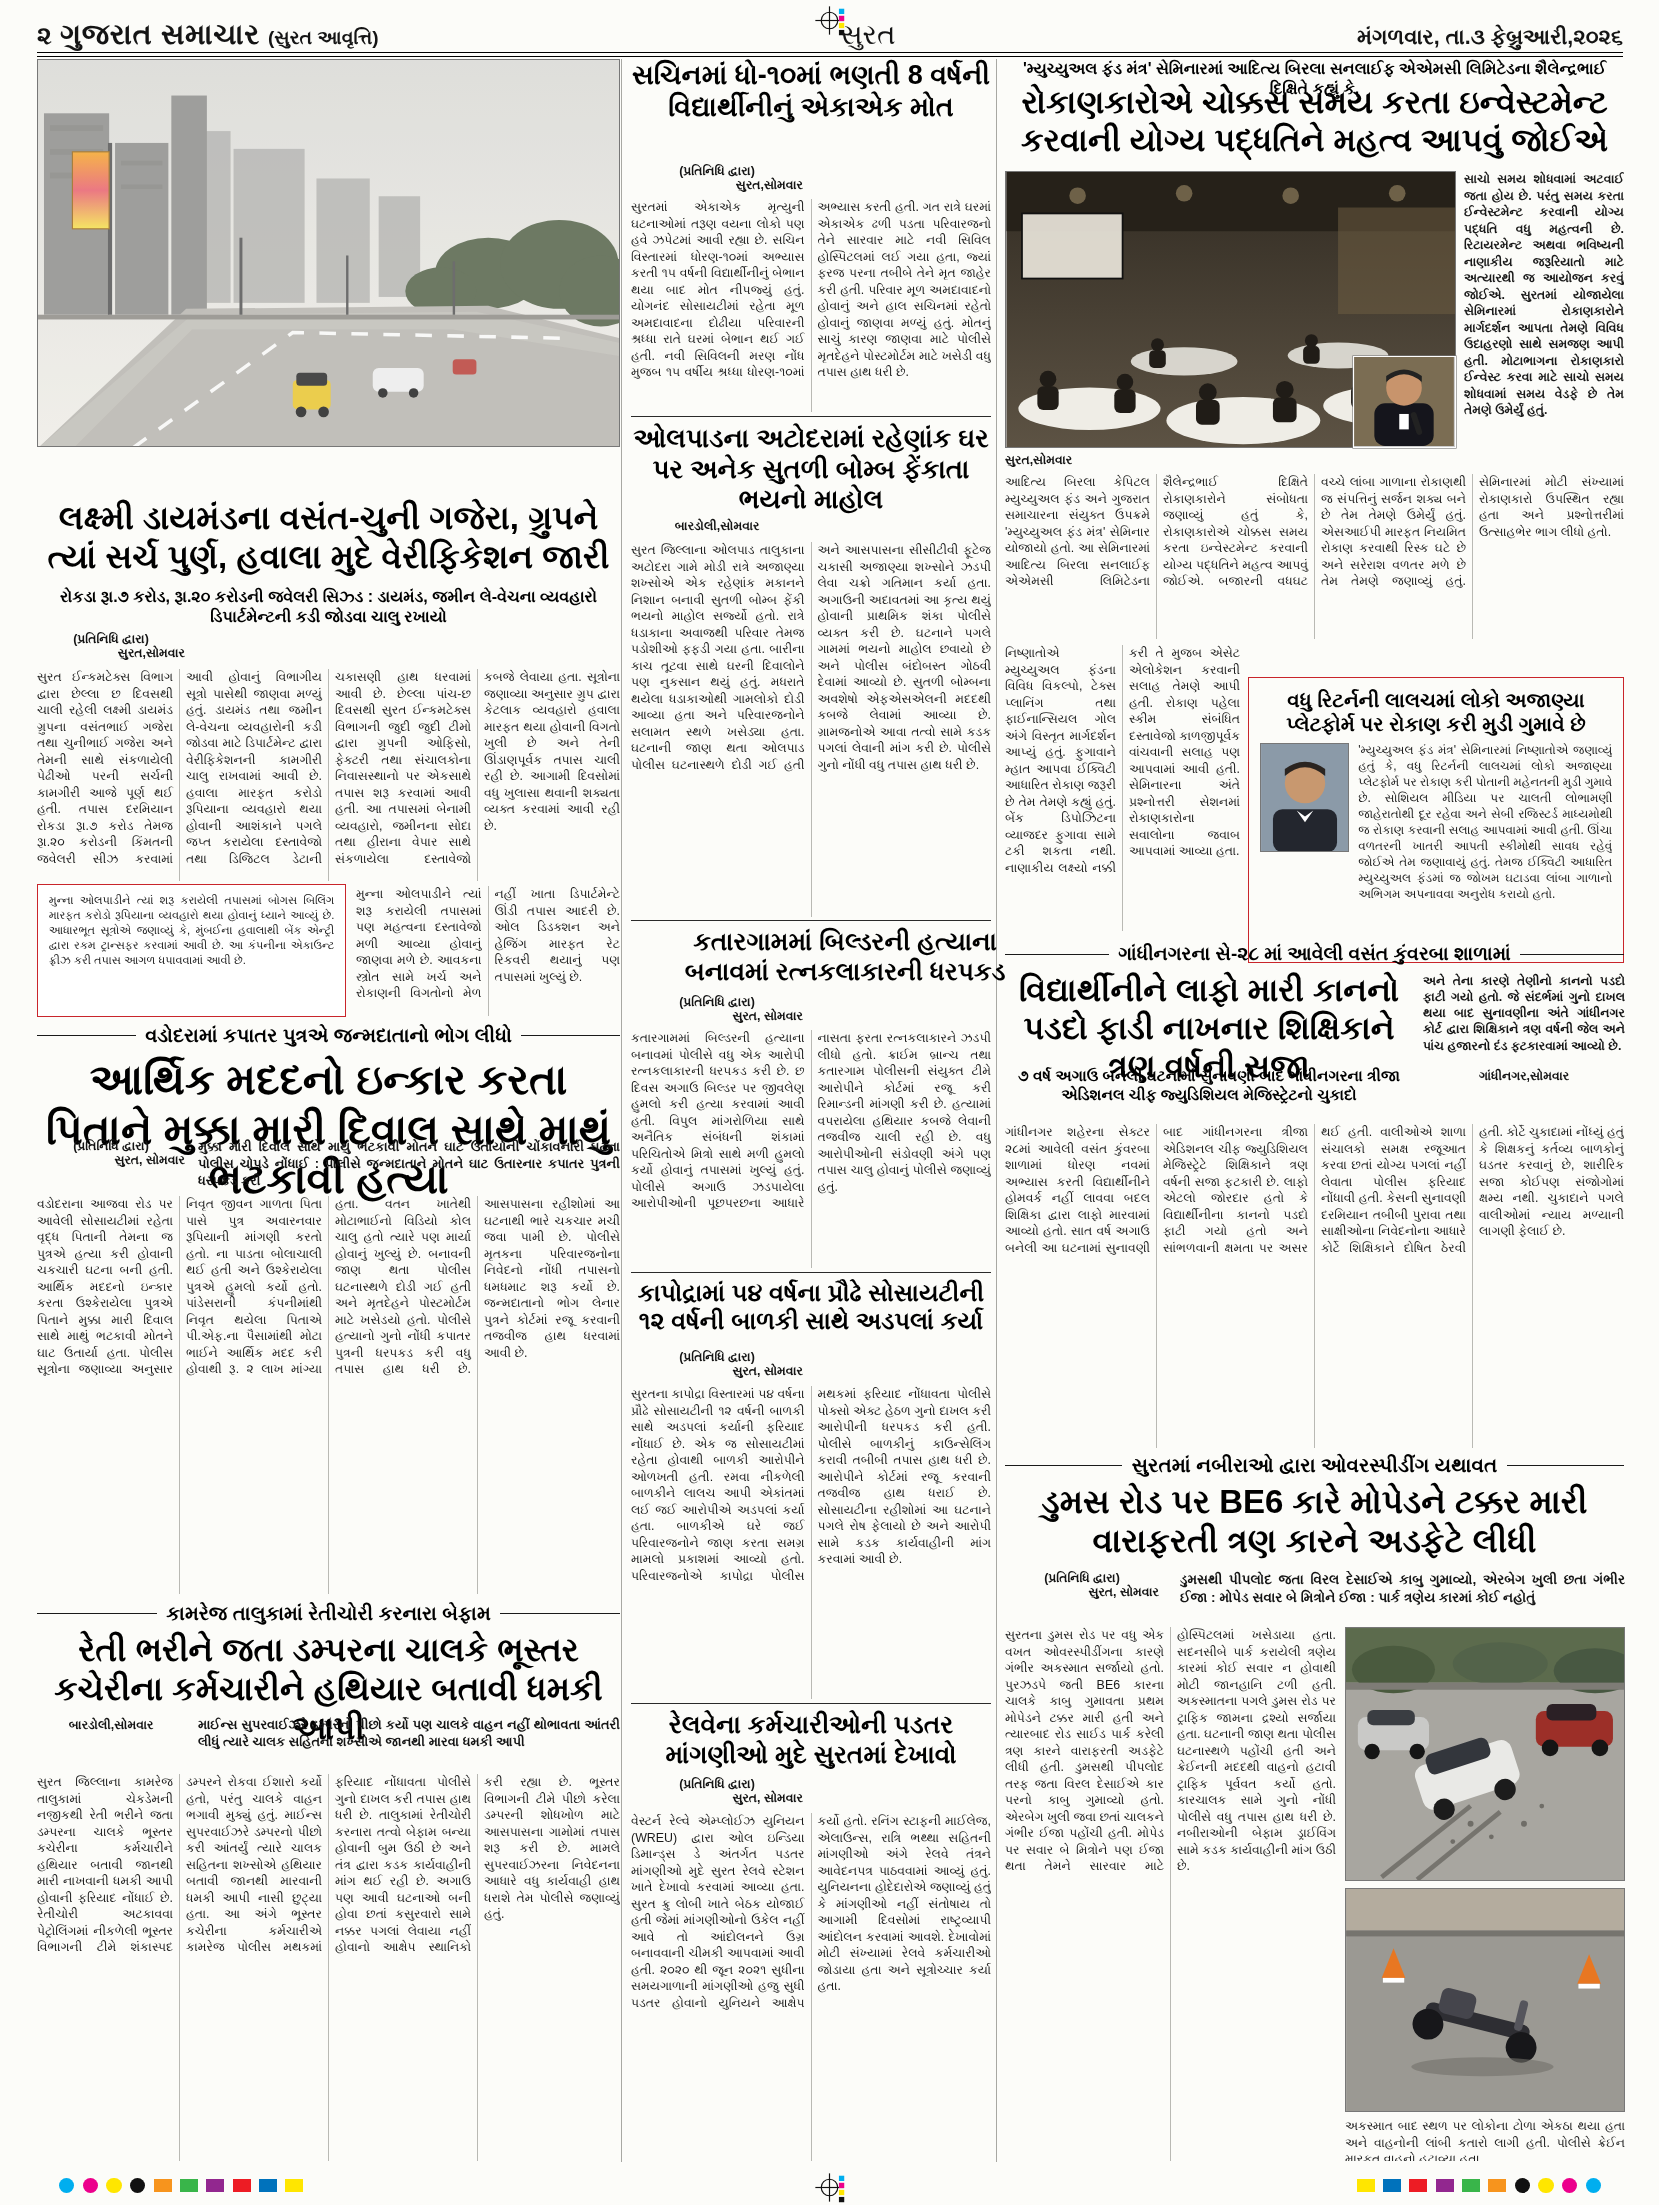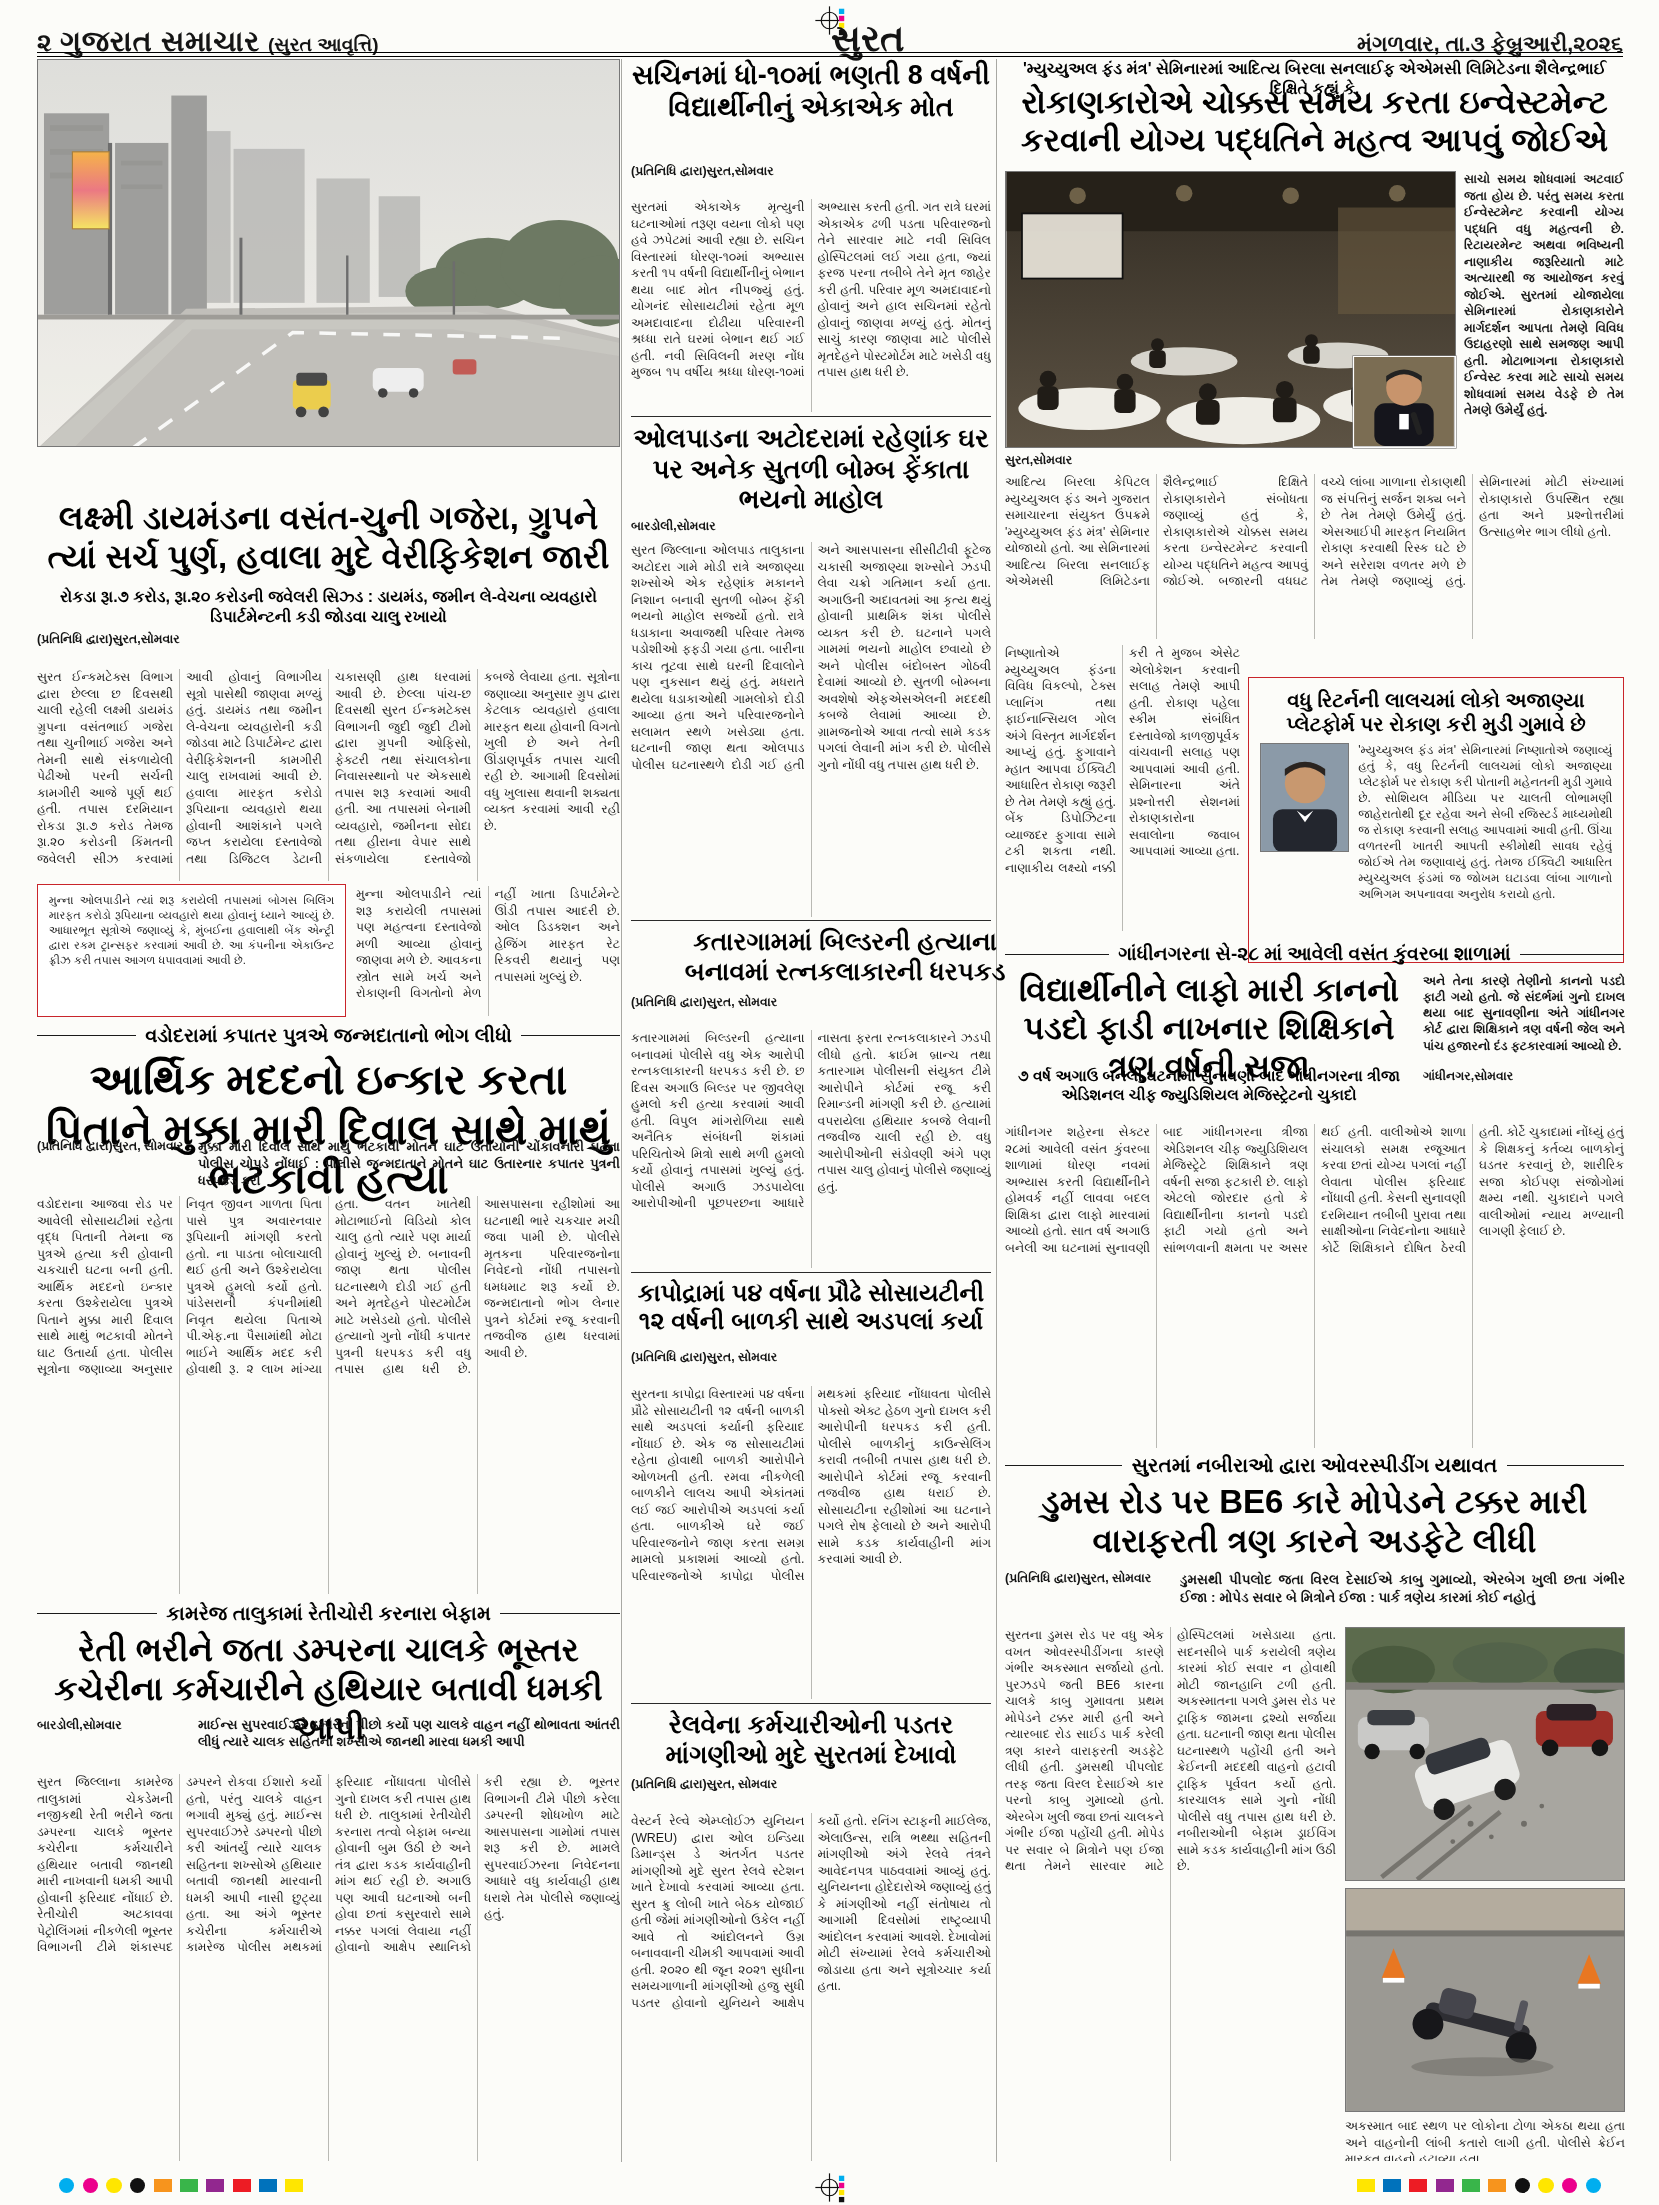--- a/index.html
+++ b/index.html
@@ -7,21 +7,21 @@
   .page {
     position:relative; width:1660px; height:2205px; margin:0 auto;
     background:#fcfcf9; color:#141414; overflow:hidden;
     font-family:"Liberation Sans","DejaVu Sans",sans-serif;
   }
   .abs { position:absolute; }
   .hl { font-weight:bold; color:#000; text-align:center; line-height:1.18; }
   .body-text { font-size:12.4px; line-height:1.33; text-align:justify; overflow:hidden; color:#1a1a1a; }
   .cols-2 { column-count:2; column-gap:13px; column-rule:0.6px solid #b9b9b4; }
   .cols-4 { column-count:4; column-gap:13px; column-rule:0.6px solid #b9b9b4; }
-  .byline { font-weight:bold; font-size:12.4px; display:flex; flex-direction:row; }
+  .byline { font-weight:bold; font-size:12.4px; display:flex; flex-direction:column; }
   .byline .credit { text-align:center; }
   .byline .place { text-align:right; }
   .kicker { display:flex; align-items:center; gap:9.5px; font-weight:bold; text-align:center; color:#000; }
   .kicker::before, .kicker::after { content:""; flex:1; border-top:1.8px solid #1a1a1a; }
   .subhead { font-weight:bold; text-align:center; line-height:1.25; color:#000; }
   .lead-bold { font-weight:bold; font-size:13px; line-height:1.3; text-align:justify; overflow:hidden; }
   .art-rule { border-top:1.2px solid #2a2a2a; }
   .vsep { width:1.2px; background:#a8a8a3; }
   .masthead-rule { height:4.7px; border-top:1.8px solid #000; border-bottom:0.6px solid #000; }
   .red-box { border:1.8px solid #c9252b; padding:8.3px 10.7px; overflow:hidden; background:#fff; }
@@ -48,21 +48,21 @@
     <rect x="44" y="32" width="9" height="9" fill="#ffe600"></rect>
     <rect x="44" y="44" width="9" height="9" fill="#111"></rect>
   </svg>
 
   <div class="abs" style="left:37px;top:18px;width:1586px;height:33px;display:flex;align-items:baseline;justify-content:space-between">
     <div style="display:flex;align-items:baseline;gap:8.3px">
       <span style="font-size:25px;font-weight:bold">૨</span>
       <span style="font-size:29px;font-weight:bold;letter-spacing:0.6px">ગુજરાત સમાચાર</span>
       <span style="font-size:19px;font-weight:bold">(સુરત આવૃત્તિ)</span>
     </div>
-    <div style="font-size:37px;font-weight:bold">સુરત</div>
+    <div style="font-size:28px;font-weight:normal">સુરત</div>
     <div style="font-size:21.3px;font-weight:bold">મંગળવાર, તા.૩ ફેબ્રુઆરી,૨૦૨૬</div>
   </div>
   <div class="abs masthead-rule" style="left:37px;top:52px;width:1586px"></div>
 
   <div class="abs vsep" style="left:621px;top:59px;height:2103px"></div>
   <div class="abs vsep" style="left:996px;top:59px;height:2103px"></div>
 
   <div class="abs photo-frame" style="left:37px;top:59px;width:583px;height:388px">
     <svg width="583" height="388" viewBox="0 0 984 655">
       <defs>

